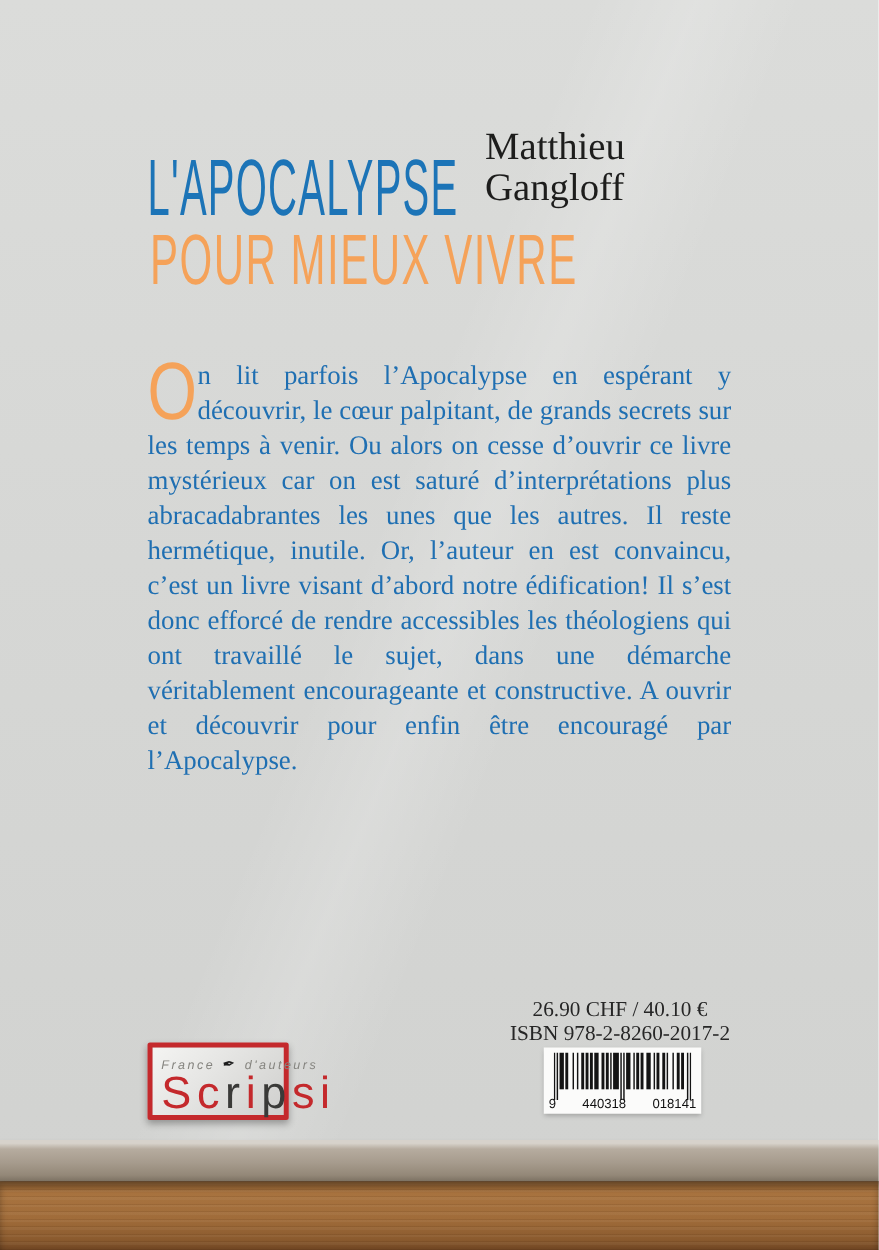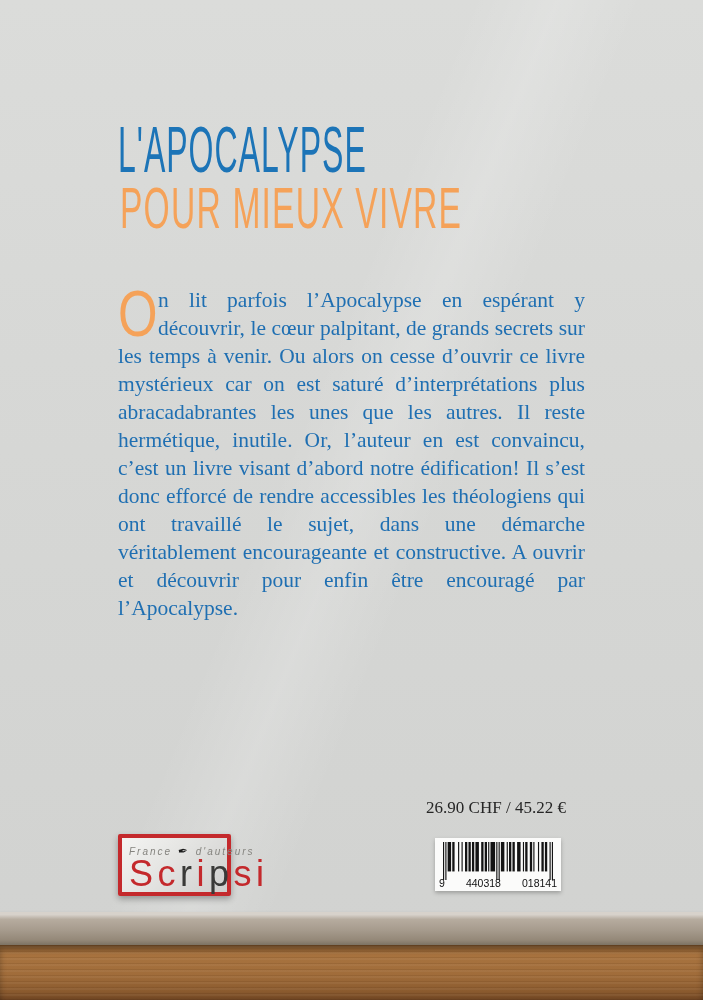--- a/index.html
+++ b/index.html
@@ -70,33 +70,36 @@
                white-space:nowrap; }
 </style>
 </head>
 <body>
 
 <div class="scene">
 
   <div class="light-streak"></div>
 
   <div class="author">
+    <div>Matthieu</div>
+    <div>Gangloff</div>
   </div>
 
   <div class="hand-caps title-line1" style="color:#1c74b7;">L'APOCALYPSE</div>
   <div class="hand-caps title-line2" style="color:#f5a259;">POUR MIEUX VIVRE</div>
 
   <p class="synopsis">
     <span class="dropcap">O</span>
     <span>n lit parfois l’Apocalypse en espérant y découvrir, le cœur palpitant, de grands secrets sur les temps à venir. Ou alors on cesse d’ouvrir ce livre mystérieux car on est saturé d’interprétations plus abracadabrantes les unes que les autres. Il reste hermétique, inutile. Or, l’auteur en est convaincu, c’est un livre visant d’abord notre édification! Il s’est donc efforcé de rendre accessibles les théologiens qui ont travaillé le sujet, dans une démarche véritablement encourageante et constructive. A ouvrir et découvrir pour enfin être encouragé par l’Apocalypse.</span>
   </p>
 
 
   <div class="pricing">
-    <div>26.90 CHF / 45.22 €</div>
+    <div>26.90 CHF / 40.10 €</div>
+    <div>ISBN 978-2-8260-2017-2</div>
   </div>
 
   <div class="barcode-box">
     <svg id="barcode-svg" width="110" height="38" viewBox="0 0 95 40" preserveAspectRatio="none">
         <rect x="0" y="0" width="1" height="40" fill="#141414"></rect>
         <rect x="2" y="0" width="1" height="40" fill="#141414"></rect>
         <rect x="4" y="0" width="3" height="31" fill="#141414"></rect>
         <rect x="8" y="0" width="2" height="31" fill="#141414"></rect>
         <rect x="13" y="0" width="1" height="31" fill="#141414"></rect>
         <rect x="16" y="0" width="1" height="31" fill="#141414"></rect>

